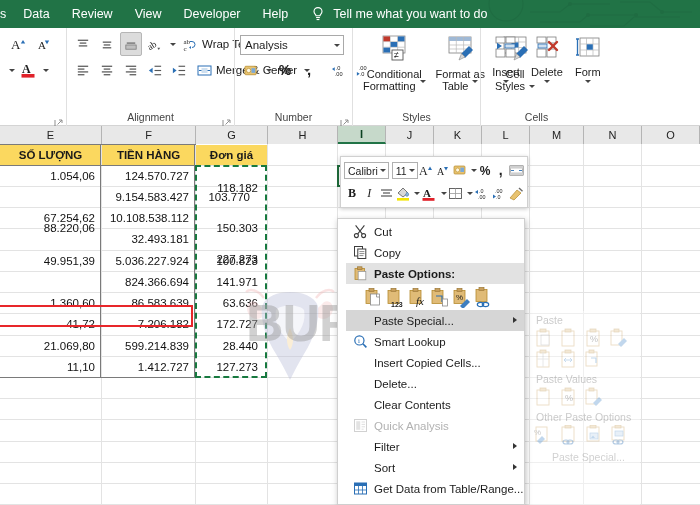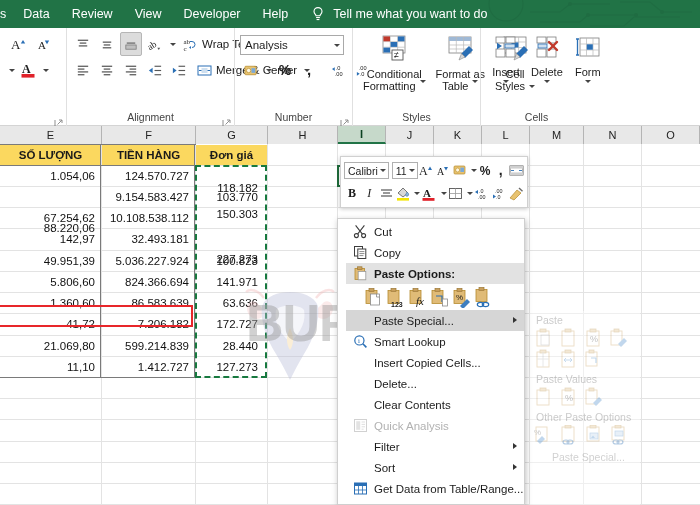--- a/index.html
+++ b/index.html
@@ -552,42 +552,40 @@
   <div class="gl-h" style="top:357px;"></div>
     <div class="gl-h" style="top:378px;"></div>
 
   <div class="cell hdr" style="left:0px;top:19px;width:101px;height:20px;">SỐ LƯỢNG</div>
   <div class="cell hdr" style="left:102px;top:19px;width:93px;height:20px;">TIỀN HÀNG</div>
   <div class="cell hdr" style="left:196px;top:19px;width:71px;height:20px;">Đơn giá</div>
 
   <div class="cell num" style="left:0px;top:40px;width:99px;height:20px;">1.054,06</div>
   <div class="cell num" style="left:0px;top:61px;width:99px;height:20px;margin-top:31px;">88.220,06</div>
   <div class="cell num" style="left:0px;top:82px;width:99px;height:20px;">67.254,62</div>
-  <div class="cell num" style="left:0px;top:103px;width:99px;height:20px;">142,97</div>
   <div class="cell num" style="left:0px;top:125px;width:99px;height:20px;">49.951,39</div>
-  <div class="cell num" style="left:0px;top:146px;width:99px;height:20px;">5.806,60</div>
   <div class="cell num" style="left:0px;top:167px;width:99px;height:20px;">1.360,60</div>
   <div class="cell num" style="left:0px;top:188px;width:99px;height:20px;">41,72</div>
   <div class="cell num" style="left:0px;top:210px;width:99px;height:20px;">21.069,80</div>
   <div class="cell num" style="left:0px;top:231px;width:99px;height:20px;">11,10</div>
 
   <div class="cell num" style="left:102px;top:40px;width:91px;height:20px;text-align:right;">124.570.727</div>
   <div class="cell num" style="left:102px;top:61px;width:91px;height:20px;">9.154.583.427</div>
   <div class="cell num" style="left:102px;top:82px;width:91px;height:20px;">10.108.538.112</div>
   <div class="cell num" style="left:102px;top:103px;width:91px;height:20px;">32.493.181</div>
   <div class="cell num" style="left:102px;top:125px;width:91px;height:20px;">5.036.227.924</div>
   <div class="cell num" style="left:102px;top:146px;width:91px;height:20px;">824.366.694</div>
   <div class="cell num" style="left:102px;top:167px;width:91px;height:20px;">86.583.639</div>
   <div class="cell num" style="left:102px;top:188px;width:91px;height:20px;">7.206.182</div>
   <div class="cell num" style="left:102px;top:210px;width:91px;height:20px;">599.214.839</div>
   <div class="cell num" style="left:102px;top:231px;width:91px;height:20px;">1.412.727</div>
 
   <div class="cell num" style="left:196px;top:52px;width:66px;height:20px;">118.182</div>
-  <div class="cell num" style="left:196px;top:61px;width:66px;height:20px;">103.770</div>
-  <div class="cell num" style="left:196px;top:78px;width:66px;height:20px;text-align:right;">150.303</div>
+  <div class="cell num" style="left:188px;top:61px;width:66px;height:20px;">103.770</div>
+  <div class="cell num" style="left:196px;top:92px;width:66px;height:20px;text-align:right;">150.303</div>
   <div class="cell num" style="left:196px;top:103px;width:66px;height:20px;margin-top:20px;">227.273</div>
   <div class="cell num" style="left:196px;top:125px;width:66px;height:20px;">100.823</div>
   <div class="cell num" style="left:196px;top:146px;width:66px;height:20px;">141.971</div>
   <div class="cell num" style="left:196px;top:167px;width:66px;height:20px;">63.636</div>
   <div class="cell num" style="left:196px;top:188px;width:66px;height:20px;">172.727</div>
   <div class="cell num" style="left:196px;top:210px;width:66px;height:20px;">28.440</div>
   <div class="cell num" style="left:196px;top:231px;width:66px;height:20px;">127.273</div>
 
   <div class="tblborder" style="left:0px;top:18px;width:196px;height:1.4px;"></div>
   <div class="tblborder" style="left:0px;top:39px;width:196px;height:1.4px;"></div>

